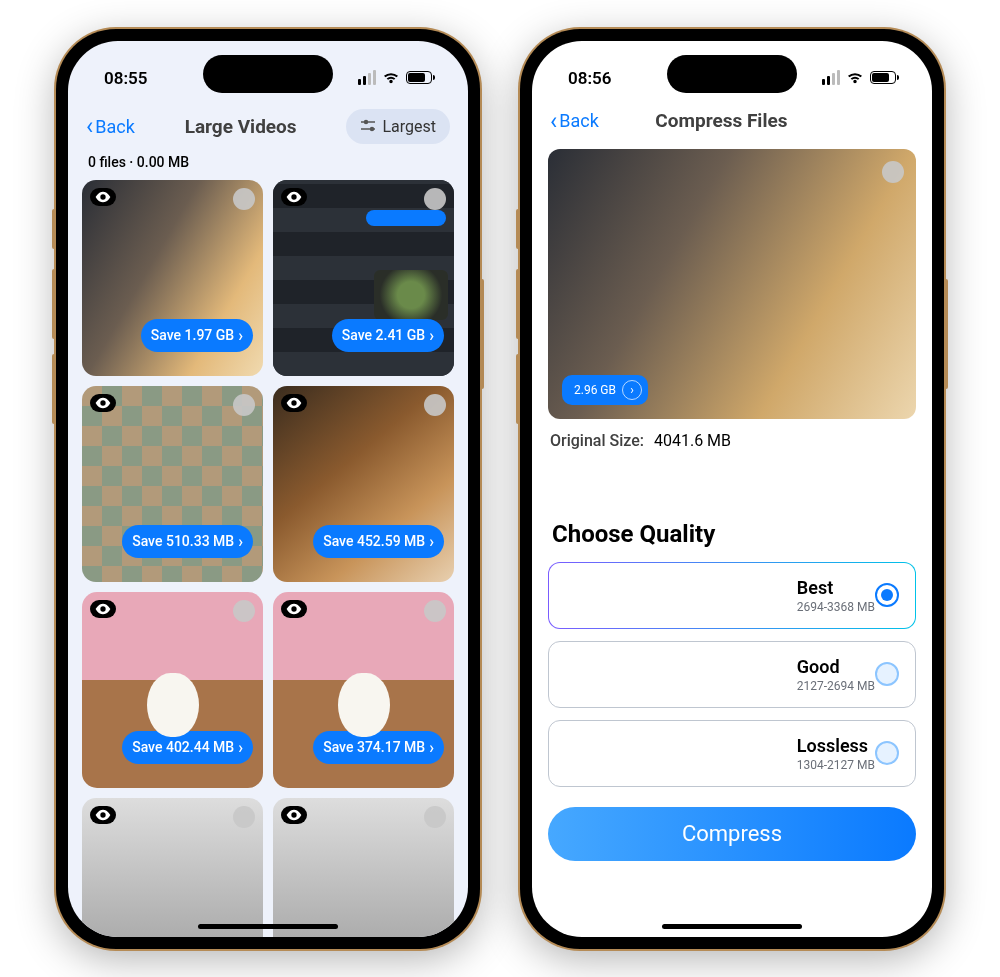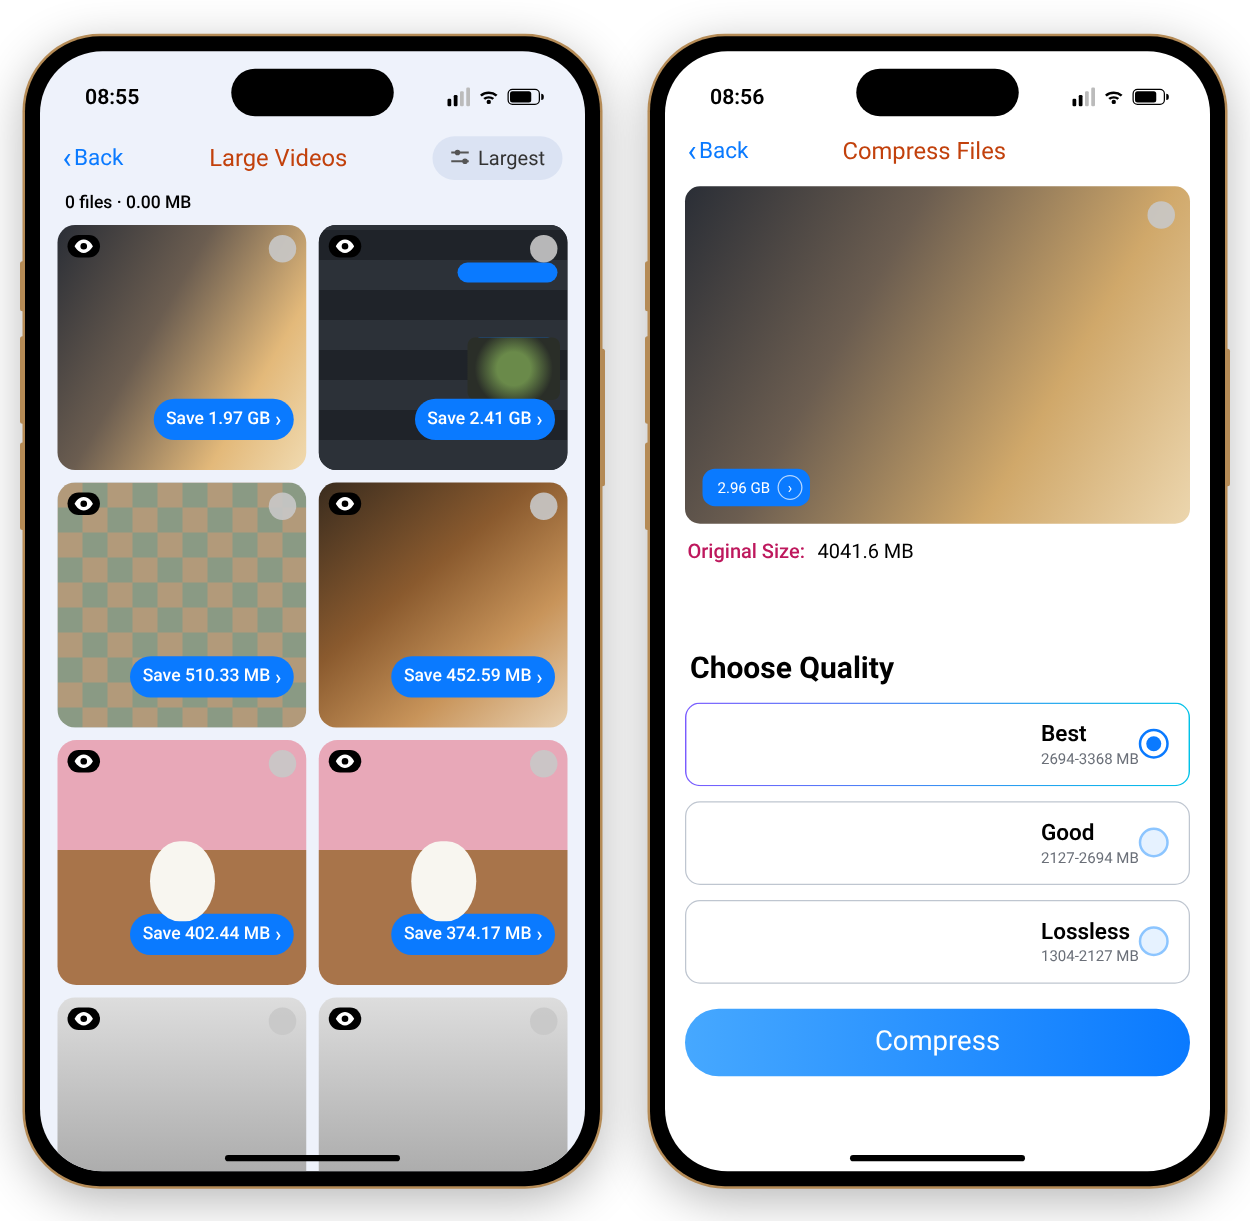--- a/index.html
+++ b/index.html
@@ -7,21 +7,21 @@
   font-family: -apple-system, BlinkMacSystemFont, "Segoe UI", Roboto, sans-serif;
   background: #fff;
   width: 1000px;
   height: 977px;
   display: flex;
   justify-content: center;
   align-items: center;
   gap: 40px;
 }
 .phone {
-  width: 460px;
+  width: 424px;
   height: 920px;
   background: #000;
   border-radius: 60px;
   padding: 12px;
   box-shadow: 0 0 0 2px #b58b56, 0 10px 40px rgba(0,0,0,.3);
   position: relative;
 }
 .phone::before, .phone::after {
   content:"";
   position:absolute;
@@ -80,21 +80,21 @@
   display: flex;
   align-items: center;
   justify-content: space-between;
   padding: 14px 18px 10px;
 }
 .back-btn {
   display:flex;align-items:center;
   color:#0a7aff;font-size:18px;font-weight:400;
 }
 .back-btn .chev{font-size:24px;line-height:1;margin-right:2px;}
-.title { font-size:19px; font-weight:400; color:#c2410c; }
+.title { font-size:19px; font-weight:700; color:#404040; }
 .filter-pill {
   display:flex;align-items:center;gap:6px;
   background:#dbe3f3;
   padding:8px 14px;border-radius:20px;
   font-size:16px;color:#333;
 }
 .filter-pill svg{width:16px;height:14px;}
 
 .substatus{padding:0 20px 10px;font-size:14px;color:#000;font-weight:500;}
 
@@ -173,21 +173,21 @@
   display:flex;align-items:center;
 }
 .size-chip .chev{
   position:absolute;right:6px;top:50%;transform:translateY(-50%);
   width:20px;height:20px;border-radius:50%;
   border:1.5px solid rgba(255,255,255,.7);
   display:flex;align-items:center;justify-content:center;
   font-size:12px;
 }
 .orig-line{padding:4px 18px 16px;font-size:16px;}
-.orig-line .lbl{color:#be185d;font-weight:500;}
+.orig-line .lbl{color:#404040;font-weight:500;}
 .orig-line .val{color:#000;margin-left:6px;}
 
 .section-h{padding:6px 20px 14px;font-size:24px;font-weight:700;color:#000;margin-top:48px;}
 
 .quality-list{padding:0 16px;display:flex;flex-direction:column;gap:12px;}
 .q-opt{
   border:1.5px solid #bfc6d0;
   border-radius:12px;
   padding:14px 16px;
   display:flex;align-items:center;justify-content:flex-end;

